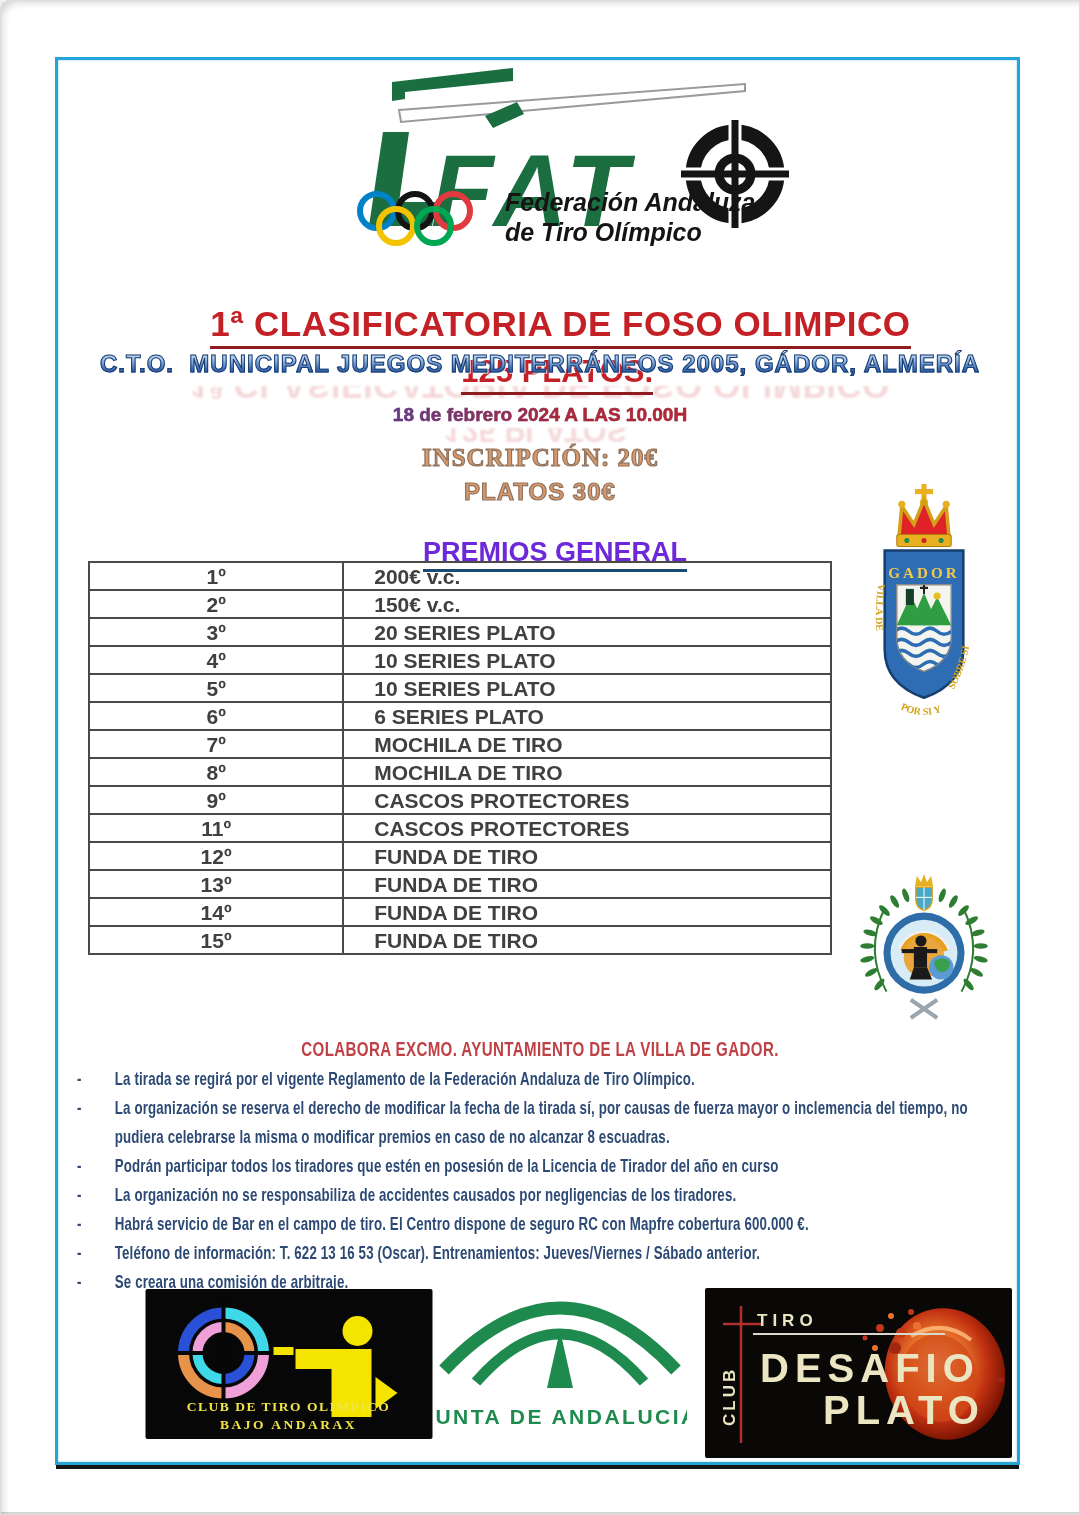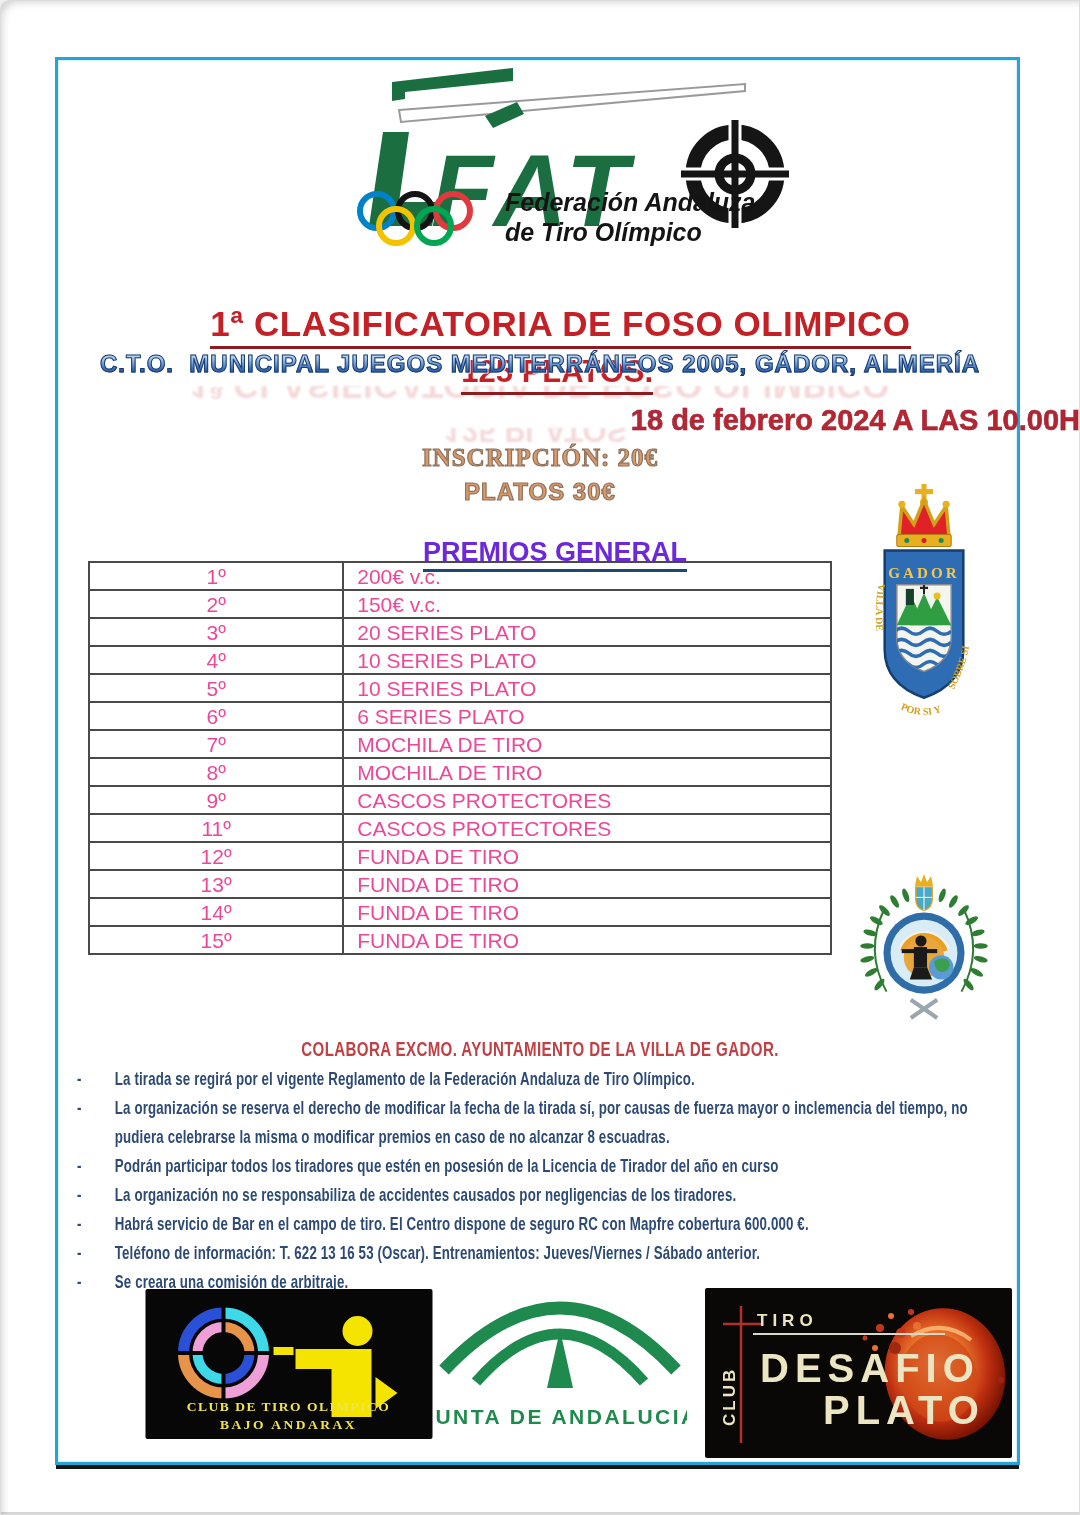--- a/index.html
+++ b/index.html
@@ -18,21 +18,21 @@
   
   .logo-block{position:absolute;left:335px;top:64px;width:460px;height:200px;}
   
   .center-line{position:absolute;left:0;width:100%;text-align:center;white-space:pre;}
   .title-red{font-weight:bold;color:#c42127;}
   .title-red .u{display:inline-block;border-bottom:3px solid #8e1b20;padding-bottom:2px;}
   .reflection{display:block;transform:scaleY(-1);opacity:.17;filter:blur(1px);height:20px;overflow:hidden;margin-top:-3px;}
   .title-main{top:264px;font-size:35px;letter-spacing:.5px;}
   .title-sub{top:318px;font-size:31px;}
   .venue-line{top:350px;font-size:24px;font-weight:bold;letter-spacing:1px;color:#2a5ca9;}
-  .datetime-line{top:404px;font-size:29px;font-weight:bold;color:#b02838;text-align:right;}
+  .datetime-line{top:404px;font-size:19px;font-weight:bold;color:#b02838;}
   @supports ((-webkit-background-clip:text) or (background-clip:text)){
     .venue-line{
       background:linear-gradient(180deg,#e6eef9 0%,#9dc0e8 34%,#3a6cb4 68%,#1d4a8c 100%);
       -webkit-background-clip:text;background-clip:text;color:transparent;
       -webkit-text-stroke:1px #1a3c6e;
       filter:drop-shadow(1px 1px 0 rgba(255,255,255,.75));
     }
     .datetime-line{
       background:linear-gradient(92deg,#a03050 0%,#4a4fa0 20%,#5a3f96 34%,#b02838 52%,#c0232c 72%,#b22430 100%);
       -webkit-background-clip:text;background-clip:text;color:transparent;
@@ -43,24 +43,24 @@
   .fee-1{top:444px;font-size:25px;font-family:Liberation Serif, serif;}
   .fee-2{top:478px;font-size:24px;}
   .premios-line{top:506px;font-size:27px;font-weight:bold;color:#6d28d9;}
   .premios-line .u{display:inline-block;border-bottom:3px solid #1c4874;padding-bottom:1px;}
   
   .prizes-table{
     position:absolute;left:88px;top:561px;width:744px;border-collapse:collapse;table-layout:fixed;
   }
   .prizes-table td{
     border:2px solid #4a4a4a;height:26px;padding:0;
-    font-size:21px;font-weight:normal;color:#ec4899;line-height:1;
+    font-size:21px;font-weight:bold;color:#404040;line-height:1;
   }
   .prizes-table td.pos{width:34%;text-align:center;}
-  .prizes-table td.prize{padding-left:13px;text-align:left;}
+  .prizes-table td.prize{padding-left:30px;text-align:left;}
   
   .crest{position:absolute;left:856px;top:480px;width:136px;height:246px;}
   .emblem{position:absolute;left:854px;top:868px;width:140px;height:152px;}
   
   .colabora{
     position:absolute;top:1037px;left:0;width:100%;text-align:center;
     font-size:21px;font-weight:bold;color:#bf4045;letter-spacing:.5px;
     transform:scaleX(.72);
   }
   .rules{

